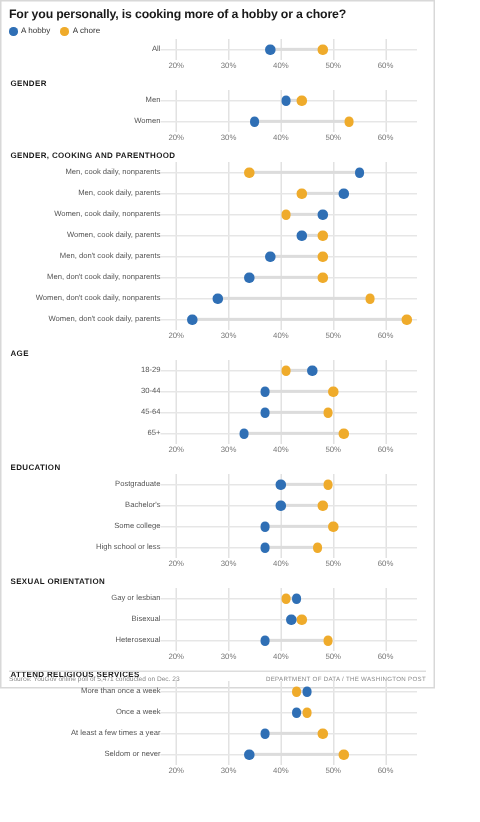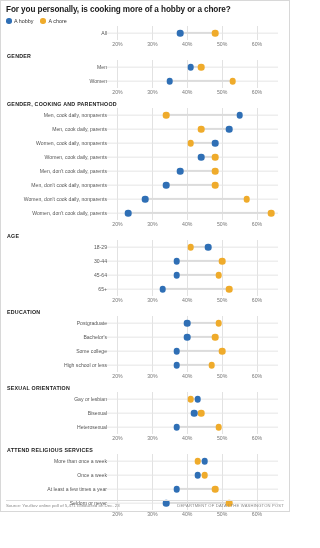--- a/index.html
+++ b/index.html
@@ -6,21 +6,21 @@
   html, body {
     width: 290px;
     height: 548px;
     background: #ffffff;
     font-family: "Liberation Sans", sans-serif;
     overflow: hidden;
   }
   #page {
     position: relative;
     width: 290px;
-    height: 512px;
+    height: 459px;
     background: #ffffff;
     border: 1px solid #d8d8d8;
     padding: 4px 5px 0 5px;
   }
   .title {
     font-size: 8.2px;
     font-weight: bold;
     color: #1a1a1a;
     line-height: 10px;
     letter-spacing: -0.1px;

